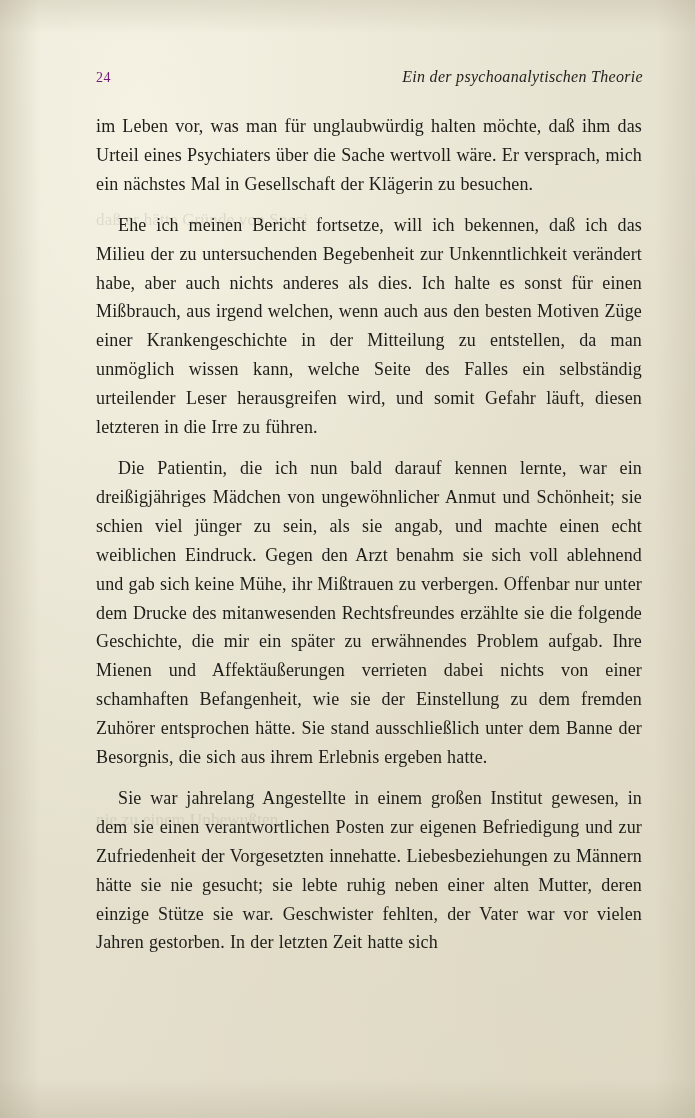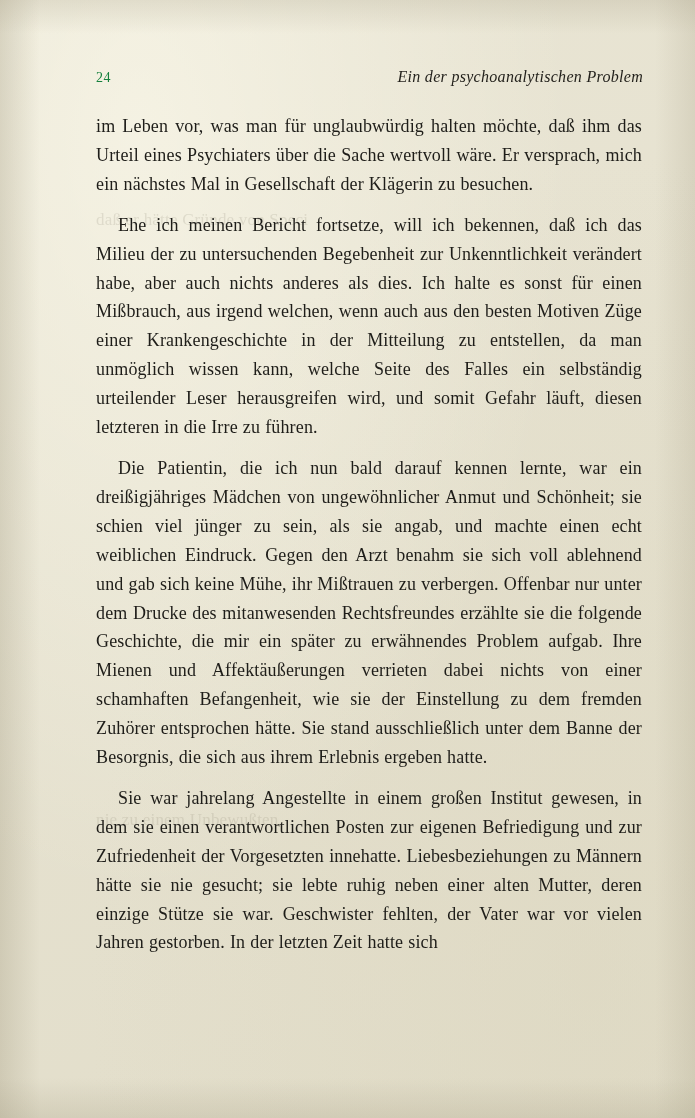--- a/index.html
+++ b/index.html
@@ -37,21 +37,21 @@
     right: 52px;
     display: flex;
     align-items: baseline;
     justify-content: space-between;
     font-size: 15.5px;
     letter-spacing: 0.2px;
   }
   .folio {
     font-size: 14px;
     font-family: "Liberation Serif", serif;
-    color: #15803d;
+    color: #701a75;
     letter-spacing: 0.5px;
   }
   .head-title {
     font-style: italic;
     font-size: 16px;
     color: #211f1a;
     letter-spacing: 0.3px;
     white-space: nowrap;
   }
   .text-block {
@@ -110,21 +110,21 @@
 <div class="paper-texture"></div>
 
 <div class="page">
 
   <div class="ghost ghost-1"></div>
   <div class="ghost ghost-2">daß er hätte Gründe von Speci</div>
   <div class="ghost ghost-3">nie zu einem Unbewußten</div>
 
   <div class="running-head">
     <span class="folio">24</span>
-    <span class="head-title">Ein der psychoanalytischen Problem</span>
+    <span class="head-title">Ein der psychoanalytischen Theorie</span>
   </div>
 
   <div class="text-block">
     <p>im Leben vor, was man für unglaubwürdig halten möchte, daß ihm das Urteil eines Psychiaters über die Sache wertvoll wäre. Er versprach, mich ein nächstes Mal in Gesellschaft der Klägerin zu besuchen.</p>
     <p class="indent">Ehe ich meinen Bericht fortsetze, will ich bekennen, daß ich das Milieu der zu untersuchenden Begebenheit zur Unkenntlichkeit verändert habe, aber auch nichts anderes als dies. Ich halte es sonst für einen Mißbrauch, aus irgend welchen, wenn auch aus den besten Motiven Züge einer Krankengeschichte in der Mitteilung zu entstellen, da man unmöglich wissen kann, welche Seite des Falles ein selbständig urteilender Leser herausgreifen wird, und somit Gefahr läuft, diesen letzteren in die Irre zu führen.</p>
     <p class="indent">Die Patientin, die ich nun bald darauf kennen lernte, war ein dreißigjähriges Mädchen von ungewöhnlicher Anmut und Schönheit; sie schien viel jünger zu sein, als sie angab, und machte einen echt weiblichen Eindruck. Gegen den Arzt benahm sie sich voll ablehnend und gab sich keine Mühe, ihr Mißtrauen zu verbergen. Offenbar nur unter dem Drucke des mitanwesenden Rechtsfreundes erzählte sie die folgende Geschichte, die mir ein später zu erwähnendes Problem aufgab. Ihre Mienen und Affektäußerungen verrieten dabei nichts von einer schamhaften Befangenheit, wie sie der Einstellung zu dem fremden Zuhörer entsprochen hätte. Sie stand ausschließlich unter dem Banne der Besorgnis, die sich aus ihrem Erlebnis ergeben hatte.</p>
     <p class="indent">Sie war jahrelang Angestellte in einem großen Institut gewesen, in dem sie einen verantwortlichen Posten zur eigenen Befriedigung und zur Zufriedenheit der Vorgesetzten innehatte. Liebesbeziehungen zu Männern hätte sie nie gesucht; sie lebte ruhig neben einer alten Mutter, deren einzige Stütze sie war. Geschwister fehlten, der Vater war vor vielen Jahren gestorben. In der letzten Zeit hatte sich</p>
   </div>
 
   <div class="edge-shadow edge-left"></div>

